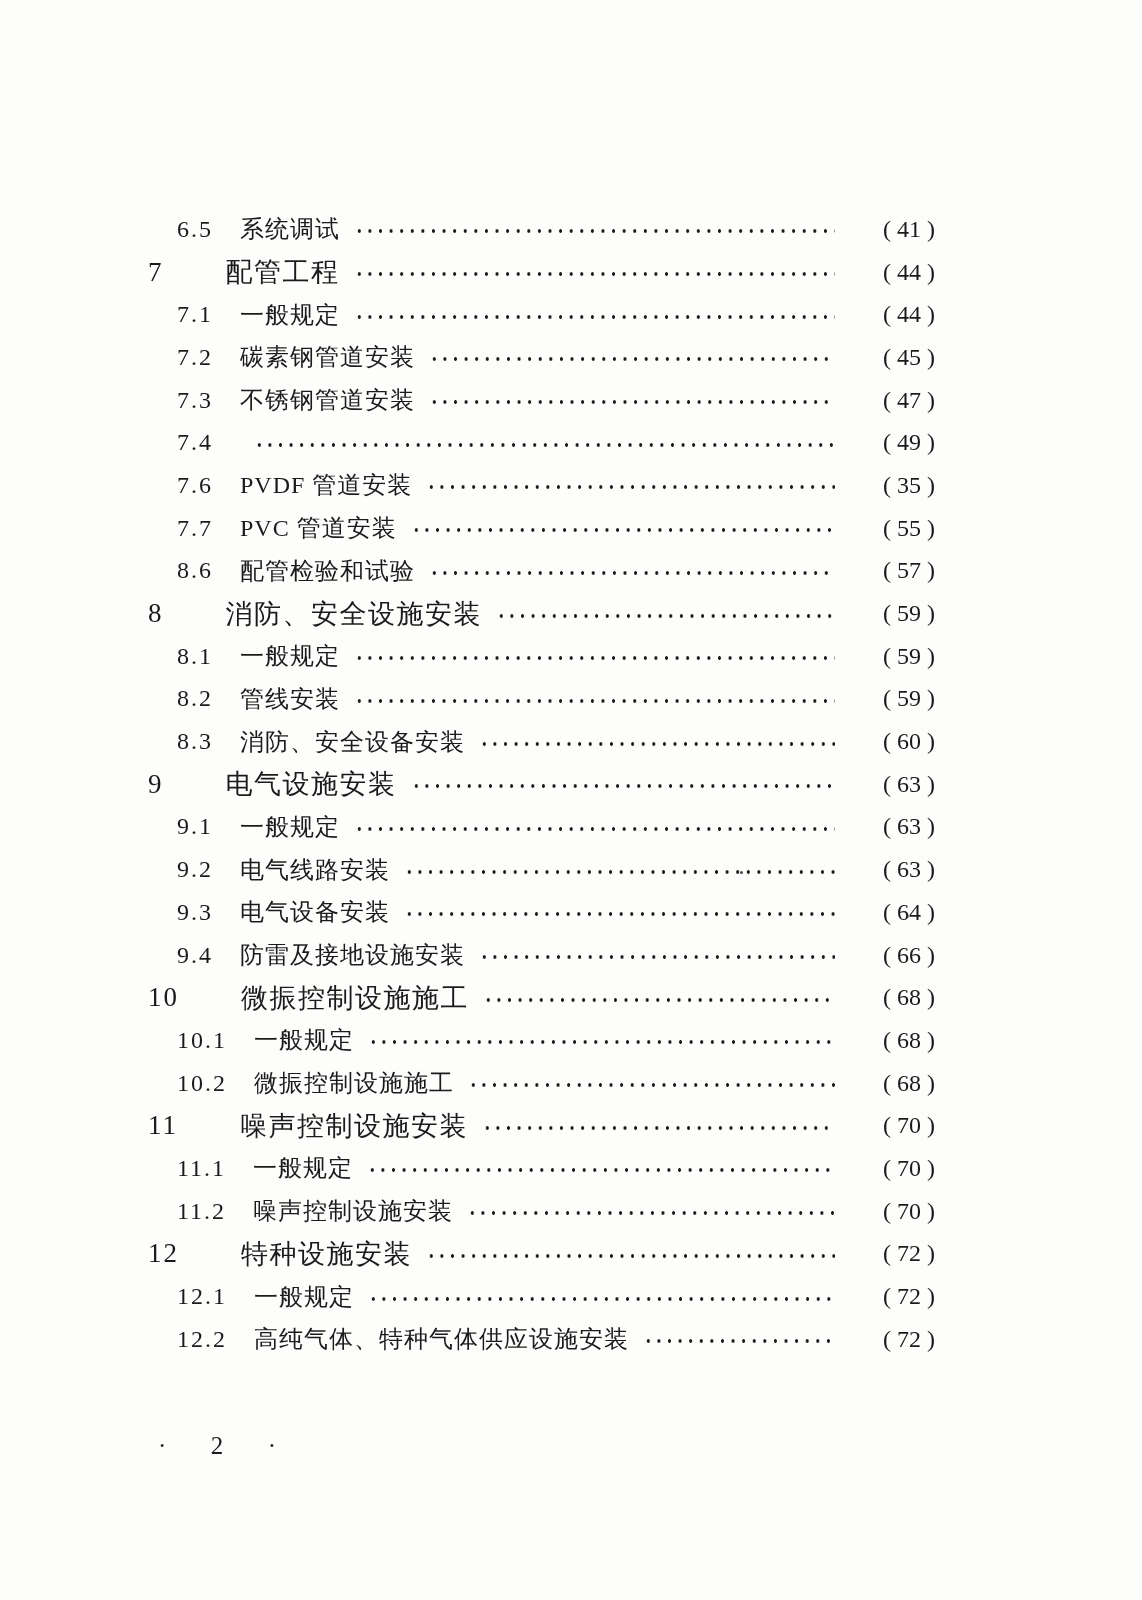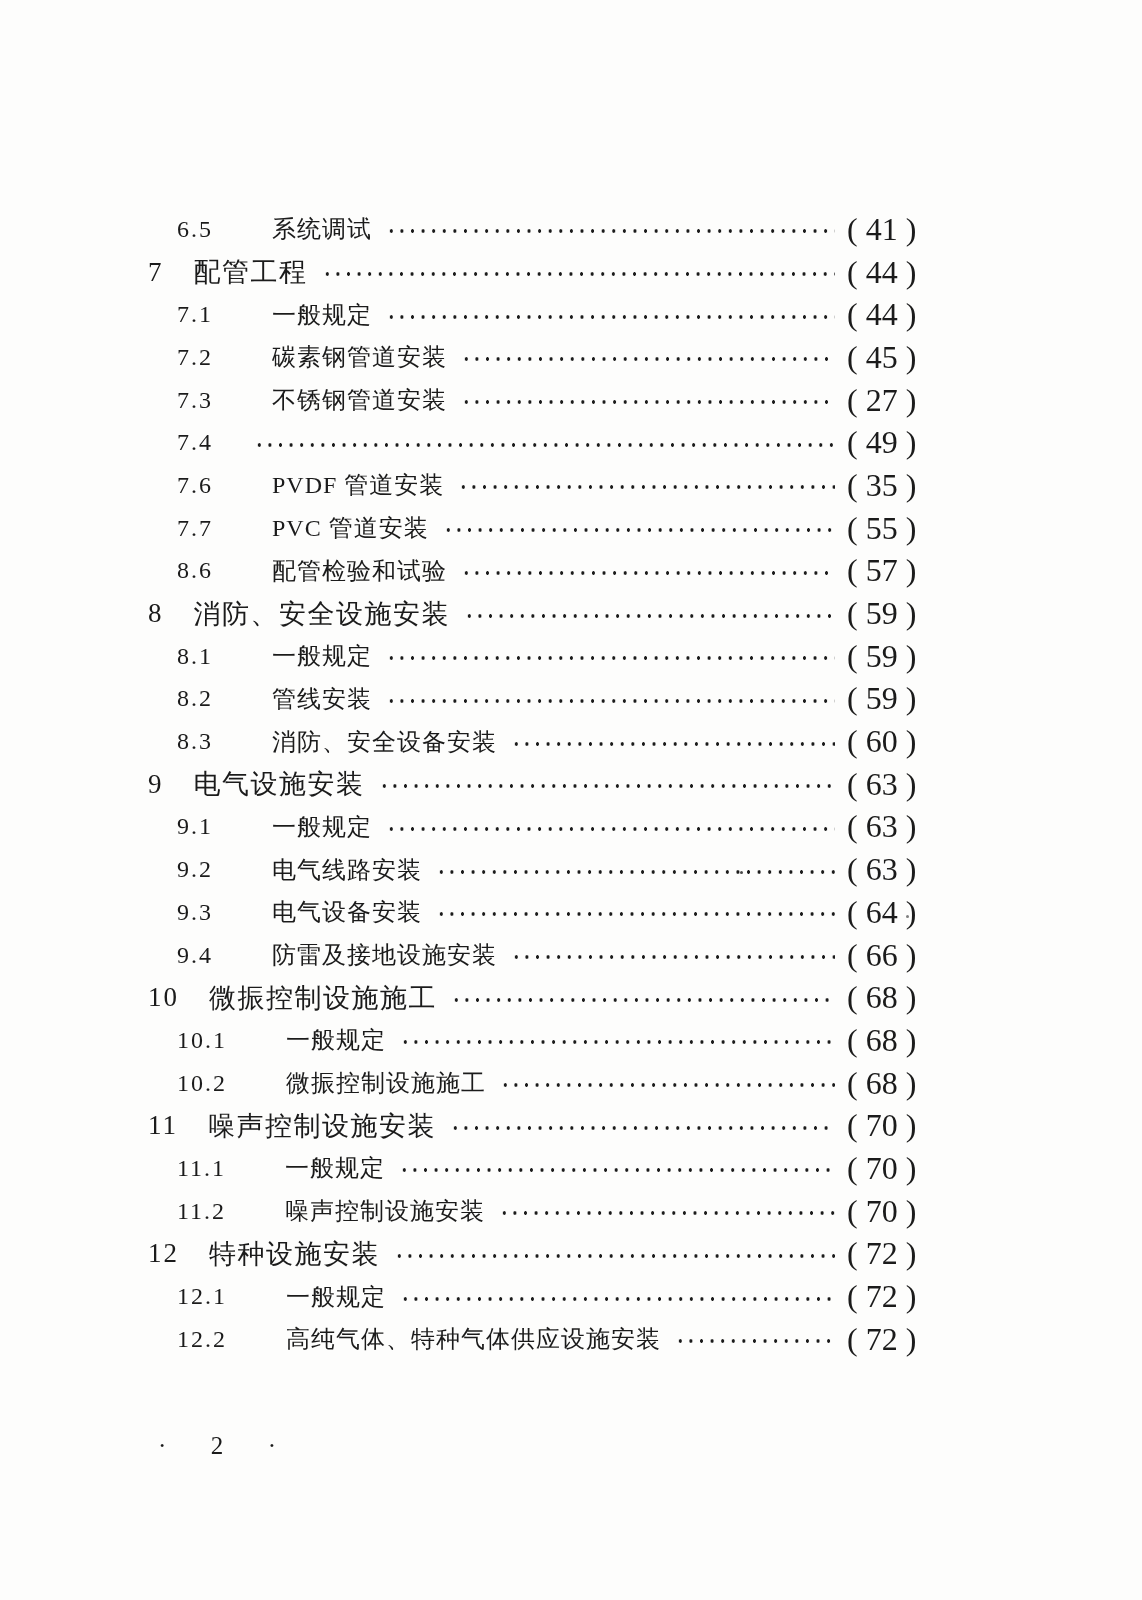--- a/index.html
+++ b/index.html
@@ -23,41 +23,41 @@
   }
   .toc-row {
     display: flex;
     align-items: center;
     height: 42.7px;
     white-space: nowrap;
   }
   
   .toc-row.lvl1 { padding-left: 5px; font-size: 27px; }
   .toc-row.lvl1 .num   { letter-spacing: 2px; margin-right: 30px; }
-  .toc-row.lvl1 .title { letter-spacing: 1.5px; }
+  .toc-row.lvl1 .title { letter-spacing: 1.5px; margin-left: 32px; }
   
   .toc-row.lvl2 { padding-left: 34px; font-size: 24px; }
   .toc-row.lvl2 .num   { letter-spacing: 2px; margin-right: 27px; }
-  .toc-row.lvl2 .title { letter-spacing: 1px; margin-left: 32px; }
+  .toc-row.lvl2 .title { letter-spacing: 1px; }
 
   .leader {
     flex: 1;
     height: 6px;
     align-self: center;
     margin: 0 12px 0 14px;
     transform: translateY(2px);
     background-image: radial-gradient(circle, #1b1b1b 1.6px, transparent 1.9px);
     background-size: 10.6px 6px;
     background-repeat: repeat-x;
     background-position: left center;
   }
   .pagelabel {
     width: 88px;
-    text-align: left;
-    font-size: 32px;
+    text-align: right;
+    font-size: 24px;
     white-space: pre;
     flex: none;
   }
   .footer {
     position: absolute;
     left: 158px;
     top: 1432px;
     font-size: 25px;
     letter-spacing: 4px;
     word-spacing: 10px;
@@ -102,21 +102,21 @@
       <div class="toc-row lvl2">
       <span class="num">7.2</span>
       <span class="title">碳素钢管道安装</span>
       <span class="leader"></span>
       <span class="pagelabel">( 45 )</span>
     </div>
       <div class="toc-row lvl2">
       <span class="num">7.3</span>
       <span class="title">不锈钢管道安装</span>
       <span class="leader"></span>
-      <span class="pagelabel">( 27 )</span>
+      <span class="pagelabel">( 47 )</span>
     </div>
       <div class="toc-row lvl2">
       <span class="num">7.4</span>
       <span class="leader"></span>
       <span class="pagelabel">( 49 )</span>
     </div>
       <div class="toc-row lvl2">
       <span class="num">7.6</span>
       <span class="title">PVDF 管道安装</span>
       <span class="leader"></span>

